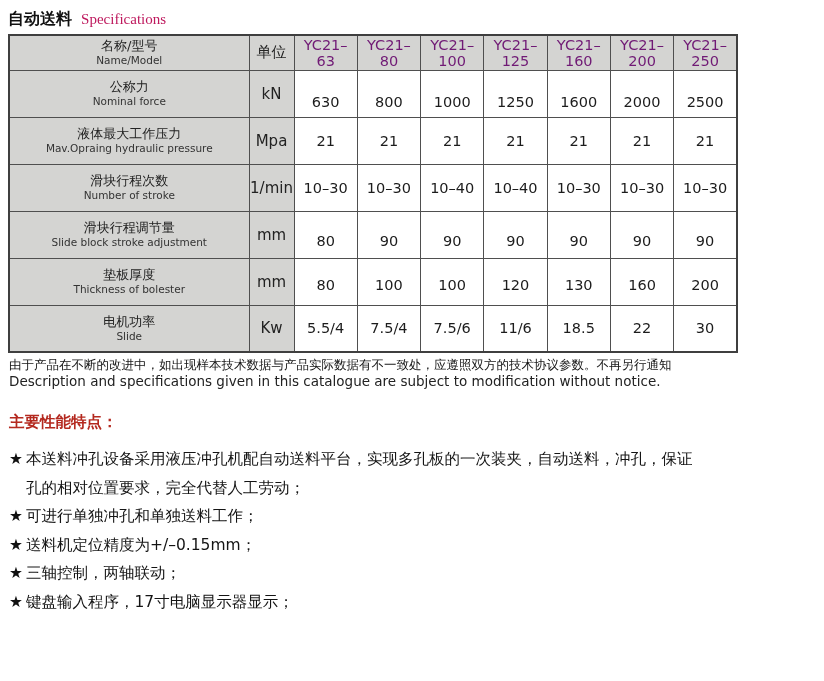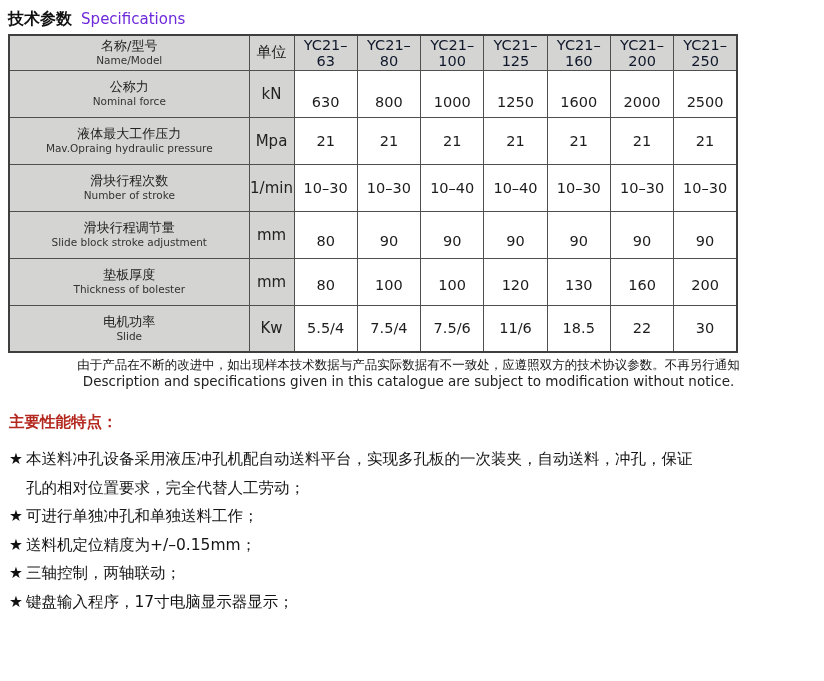--- a/index.html
+++ b/index.html
@@ -8,21 +8,21 @@
     background: #ffffff;
     font-family: "DejaVu Sans", "Liberation Sans", sans-serif;
     color: #1f1f1f;
     overflow: hidden;
   }
   .page { width: 824px; height: 681px; }
 
   
   .title { margin: 10px 0 6px 8px; font-size: 16px; line-height: 18px; }
   .title .zh-title { font-weight: bold; color: #111; }
-  .title .en-title { font-weight: normal; color: #6d28d9; margin-left: 4px; font-size: 15px; }
+  .title .en-title { font-weight: normal; color: #be185d; margin-left: 4px; font-size: 15px; font-family: Liberation Serif, serif; }
 
   
   table.spec {
     margin-left: 8px;
     width: 730px;
     border-collapse: collapse;
     table-layout: fixed;
     border: 2px solid #3f3f3f;
   }
   table.spec th, table.spec td {
@@ -31,47 +31,47 @@
     vertical-align: middle;
     padding: 0;
     overflow: hidden;
   }
   thead tr { height: 35px; }
   tbody tr { height: 47px; }
   .gray { background: #d4d4d2; }
   th.label-head .zh, td.label-cell .zh { font-size: 13px; font-weight: normal; color: #222; line-height: 16px; }
   th.label-head .en, td.label-cell .en { font-size: 10.5px; font-weight: normal; color: #333; line-height: 13px; }
   th.unit-head, td.unit-cell { font-size: 15px; font-weight: normal; color: #222; }
-  th.model-head { font-size: 14.5px; font-weight: normal; color: #0f172a; }
+  th.model-head { font-size: 14.5px; font-weight: normal; color: #701a75; }
   td.value-cell { font-size: 14.5px; background: #ffffff; color: #1c1c1c; }
   
   tbody tr:nth-child(1) td.value-cell { padding-top: 16px; }
   tbody tr:nth-child(4) td.value-cell { vertical-align: bottom; padding-bottom: 9px; }
   tbody tr:nth-child(5) td.value-cell { padding-top: 6px; }
   tbody tr:nth-child(7) td.value-cell { vertical-align: bottom; padding-bottom: 8px; }
 
   
-  .disclaimer { margin: 4px 16px 0 9px; text-align: center; }
+  .disclaimer { margin: 4px 16px 0 9px; }
   .disclaimer .zh-line { font-size: 12.5px; color: #151515; line-height: 16px; }
   .disclaimer .en-line { font-size: 13.5px; color: #222; line-height: 17px; }
 
   
   .features { margin: 22px 0 0 9px; }
   .features-heading { color: #b4291f; font-weight: bold; font-size: 15.5px; margin-bottom: 12px; }
   .feature-line { font-size: 15.5px; color: #141414; line-height: 28.5px; white-space: nowrap; }
   .feature-line .star { display: inline-block; width: 17px; color: #111; }
   .feature-line .star-indent { display: inline-block; width: 17px; }
 </style>
 </head>
 <body>
 
 <div class="page">
 
   <div class="title">
-    <span class="zh-title">技术参数</span>
+    <span class="zh-title">自动送料</span>
     <span class="en-title">Specifications</span>
   </div>
 
   <table class="spec">
     <colgroup>
       <col style="width:240px">
       <col style="width:45px">
     </colgroup>
     <thead>
         <tr>

